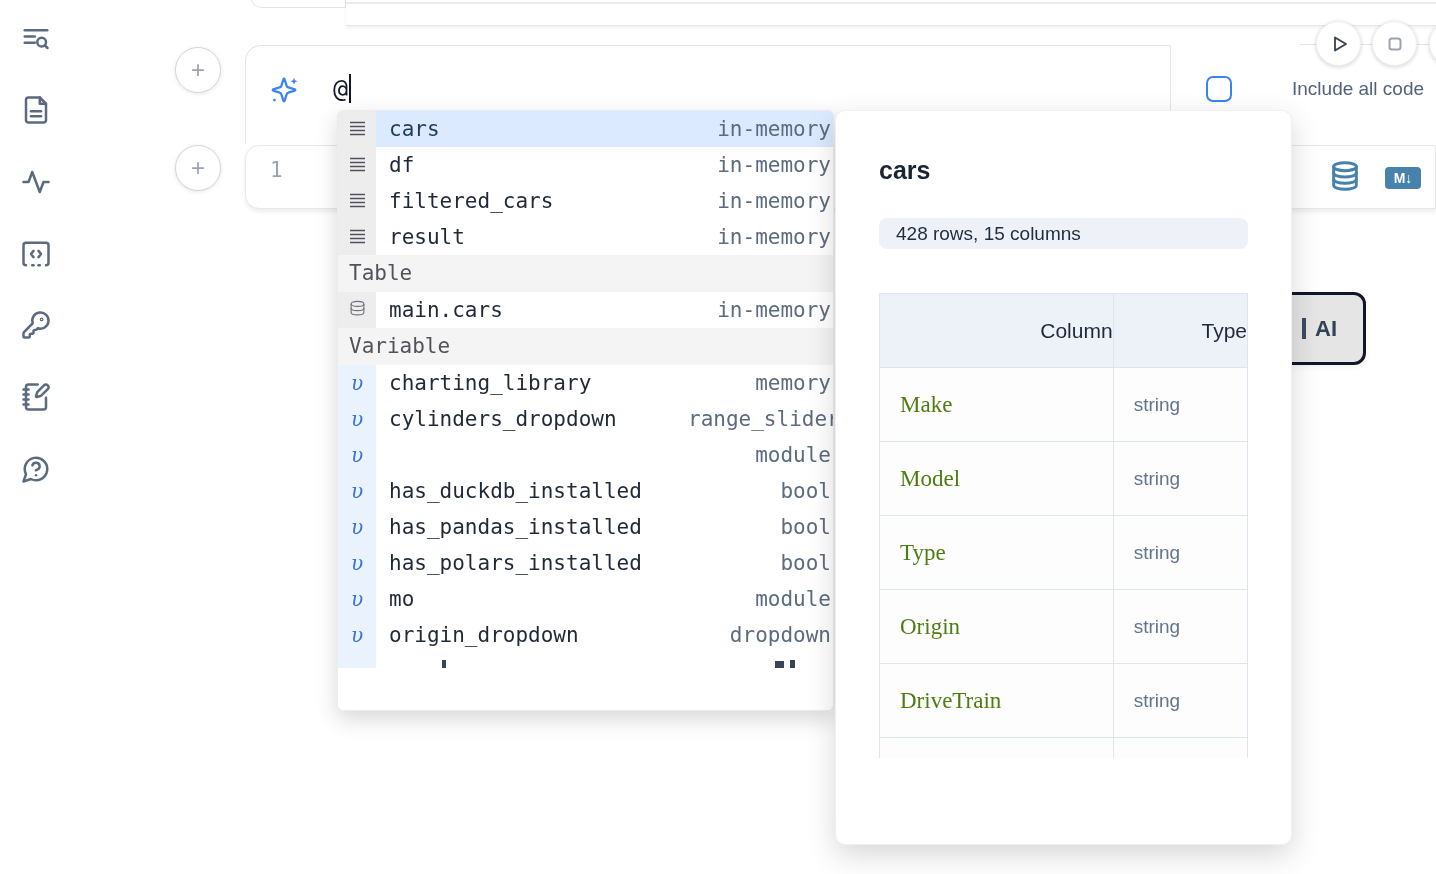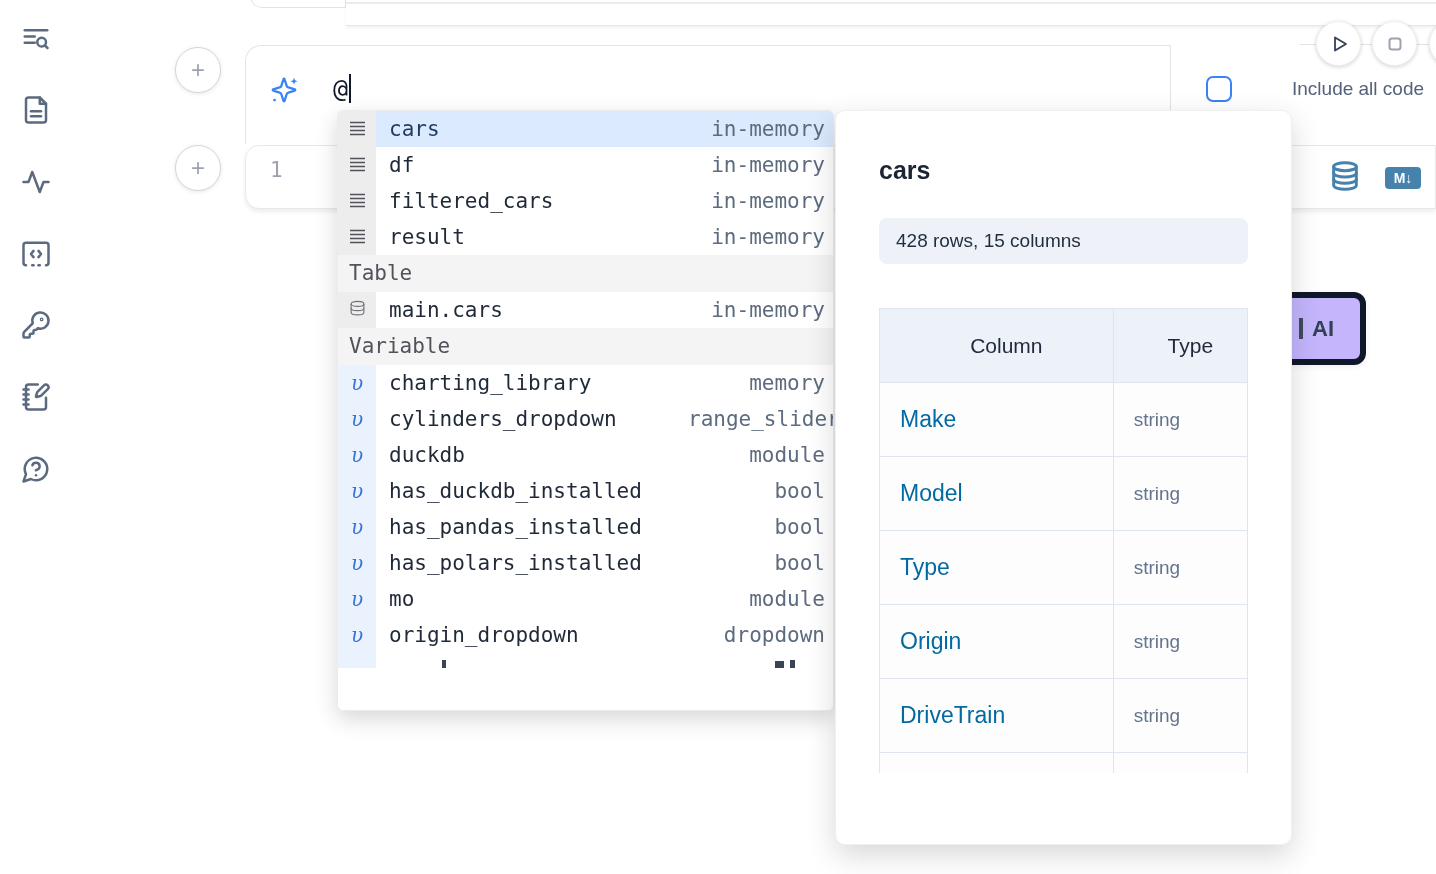--- a/index.html
+++ b/index.html
@@ -65,51 +65,51 @@
       overflow:hidden; z-index:10; font-family:"DejaVu Sans Mono", monospace; font-size:21px; }
   .ac-header { height:37px; background:#f4f4f5; color:#52525b; line-height:37px; padding-left:11px; }
   .ac-row { height:36px; display:flex; align-items:center; overflow:hidden; background:#fff; }
   .ac-row.selected .ac-name { color:#1e3a5f; }
   .ac-row.selected { background:#dbeafe; }
   .ac-gutter { width:38px; align-self:stretch; flex:0 0 38px; display:flex; align-items:center; justify-content:center; }
   .gutter-gray { background:#ededee; }
   .gutter-blue { background:#e9f2fd; }
   .ac-row.selected .ac-gutter { background:#ededee; }
   .ac-name { margin-left:13px; width:299px; flex:0 0 299px; color:#1f2937; white-space:nowrap; }
-  .ac-type { flex:1; text-align:right; padding-right:8px; color:#5d6b7e; white-space:nowrap; }
+  .ac-type { flex:1; text-align:right; padding-right:2px; color:#5d6b7e; white-space:nowrap; }
   .ac-type.clip-left { text-align:left; padding-right:0; }
   .upsilon { font-family:"DejaVu Serif", serif; font-style:italic; font-size:20px; color:#3b76d6; }
   .ac-lines svg { width:17px; height:15px; stroke:#52525b; stroke-width:1.6; }
   .ac-db svg { width:17px; height:17px; stroke:#71717a; fill:none; stroke-width:1.6; }
   .ac-clipped { height:15px; position:relative; overflow:hidden; }
   .ac-clipped .ac-gutter { position:absolute; left:0; top:0; height:15px; }
   .frag { position:absolute; background:#3a4456; }
 
   
   .popup { position:absolute; left:835px; top:110px; width:457px; height:735px; background:#fff;
       border-radius:10px; box-shadow:0 10px 30px rgba(0,0,0,.16); border:1px solid #f0f0f2;
       z-index:20; padding:45px 43px 0 43px; overflow:hidden; }
   .popup-title { font-size:25px; font-weight:bold; color:#1b2432; }
   .popup-source { font-size:19px; color:#64748b; margin-top:17px; }
-  .popup-stats { margin-top:33px; height:46px; background:#eef2f8; border-radius:8px;
+  .popup-stats { margin-top:33px; height:31px; background:#eef2f8; border-radius:8px;
       font-size:19px; color:#1f2d3d; display:flex; align-items:center; padding:0 17px; }
   .tbl-wrap { margin-top:44px; width:369px; height:465px; overflow:hidden; }
   table.schema { border-collapse:collapse; width:369px; table-layout:fixed; }
   table.schema th, table.schema td { border:1px solid #dfe5ee; }
-  table.schema th { width:233px; height:74px; background:#edf1f8; text-align:center; padding-left:20px;
+  table.schema th { width:233px; height:74px; background:#edf1f8; text-align:right; padding-left:20px;
       font-size:21px; font-weight:normal; color:#1e293b; }
   table.schema th.col-type { width:134px; }
   table.schema td { height:74px; padding-left:20px; background:#fdfdfe; }
-  td.cell-name { font-family:Liberation Sans, sans-serif; font-size:23px; color:#0369a1; }
+  td.cell-name { font-family:Liberation Serif, serif; font-size:23px; color:#4d7c0f; }
   td.cell-type { font-size:19px; color:#64748b; }
   tr.clipped td { height:74px; }
 
   
-  .ai-btn { position:absolute; left:1240px; top:292px; width:126px; height:73px; background:#c4b5fd;
-      border:6px solid #0f172a; border-radius:12px; box-shadow:0 2px 6px rgba(0,0,0,.06); z-index:15;
+  .ai-btn { position:absolute; left:1240px; top:292px; width:126px; height:73px; background:#e5e5e5;
+      border:3px solid #0f172a; border-radius:12px; box-shadow:0 2px 6px rgba(0,0,0,.06); z-index:15;
       display:flex; align-items:center; justify-content:flex-end; gap:9px; padding-right:26px; }
   .ai-frag { width:4px; height:21px; background:#3f4a5f; }
   .ai-label { font-size:22px; font-weight:bold; color:#334155; }
 </style>
 </head>
 <body>
 
 <div class="sidebar">
   <div class="side-icon" style="top:24px">
     <svg viewBox="0 0 24 24">
@@ -292,21 +292,20 @@
     <span class="ac-gutter gutter-blue">
         <span class="upsilon">υ</span>
       </span>
     <span class="ac-name">cylinders_dropdown</span>
     <span class="ac-type clip-left">range_slider</span>
   </div>
   <div class="ac-row">
     <span class="ac-gutter gutter-blue">
         <span class="upsilon">υ</span>
       </span>
-    <span class="ac-name">duckdb</span>
     <span class="ac-type">module</span>
   </div>
   <div class="ac-row">
     <span class="ac-gutter gutter-blue">
         <span class="upsilon">υ</span>
       </span>
     <span class="ac-name">has_duckdb_installed</span>
     <span class="ac-type">bool</span>
   </div>
   <div class="ac-row">

